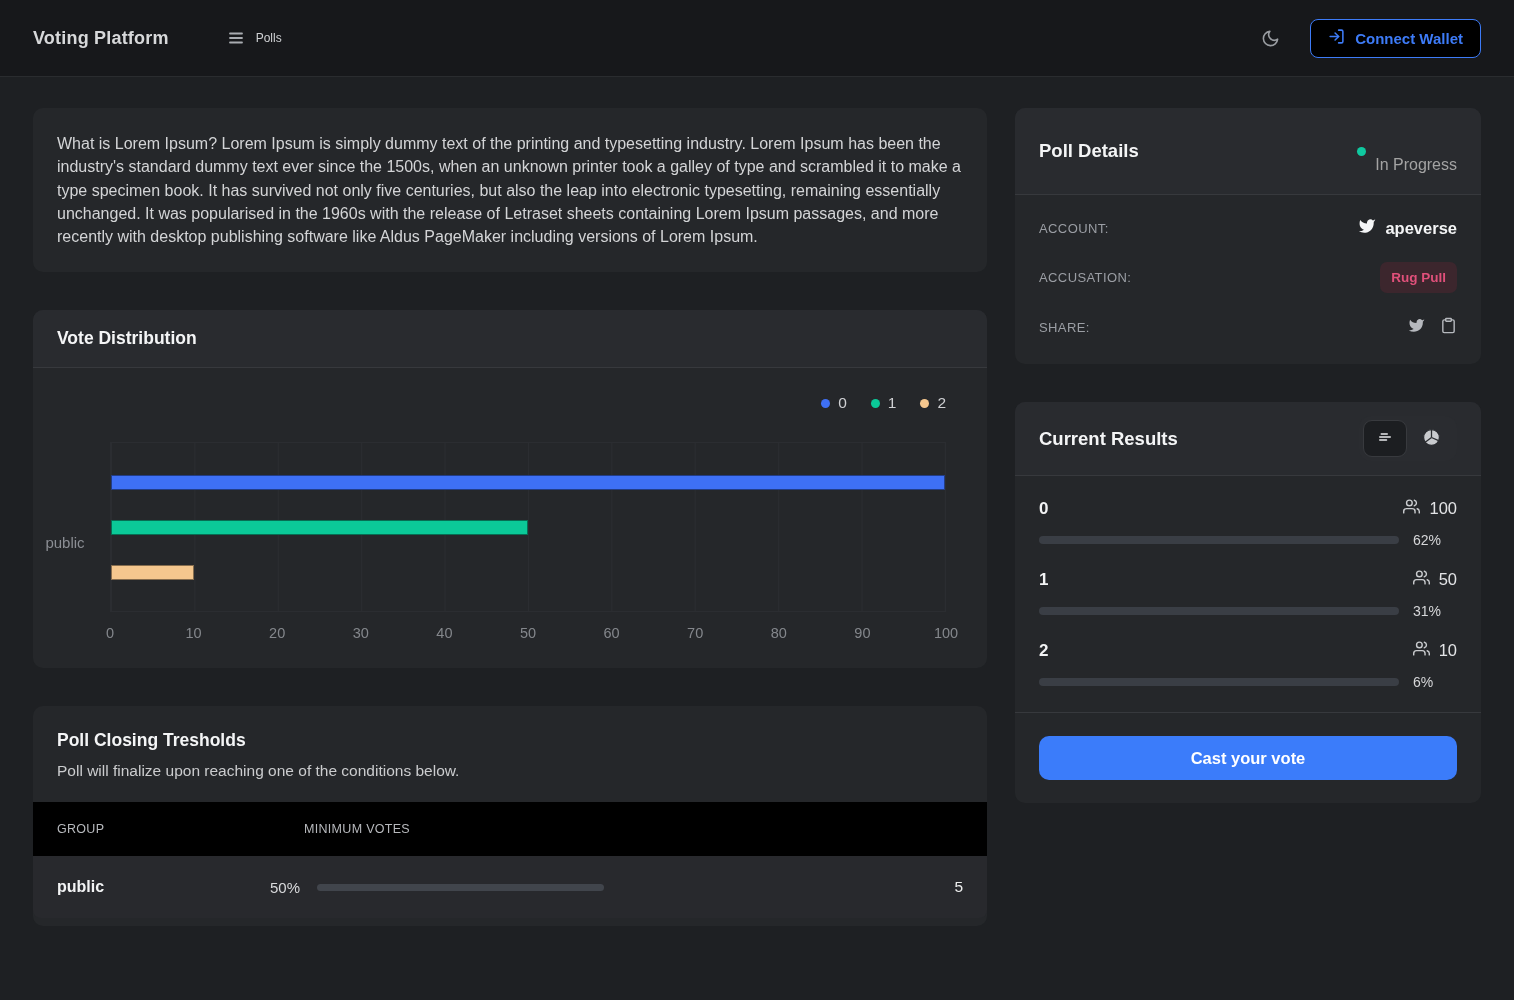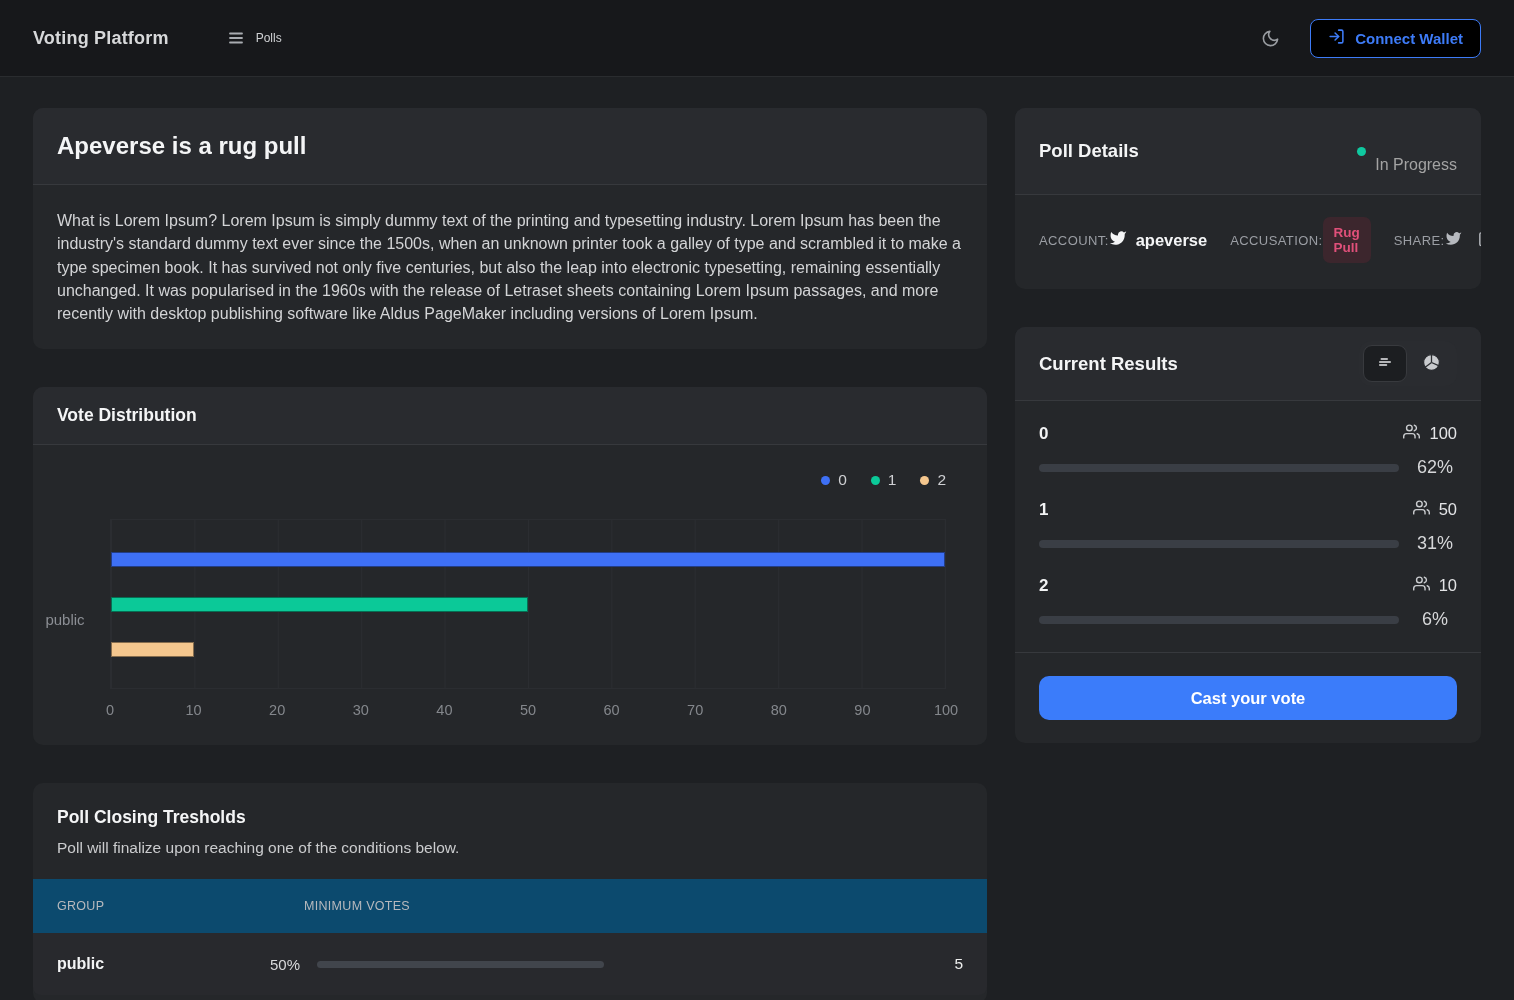--- a/index.html
+++ b/index.html
@@ -70,40 +70,40 @@
   }
   .x-ticks { position:relative; height:30px; }
   .x-tick {
     position:absolute; top:13px; transform:translateX(-50%);
     font-size:14.5px; color:#84878c;
   }
   
   .thr-head { padding:24px 24px 22px; }
   .thr-sub { margin-top:11px; font-size:15.5px; color:#cbccce; }
   .thr-table-head {
-    background:#0c4a6e; display:flex; align-items:center; padding:20px 24px;
+    background:#000000; display:flex; align-items:center; padding:20px 24px;
     font-size:12.5px; color:#b7b9bd; letter-spacing:.3px;
   }
   .thr-row {
     background:#28292d; display:flex; align-items:center; padding:22px 24px;
     border-radius:0 0 8px 8px; margin-bottom:8px;
   }
   .thr-col-group { width:213px; }
   .thr-col-pct { flex:1; display:flex; align-items:center; gap:17px; }
   .thr-col-min { width:140px; text-align:right; }
   .thr-group-val { font-size:16px; font-weight:700; color:#f2f3f4; }
   .thr-pct-val { font-size:15px; color:#d8d9db; }
   .thr-track { width:287px; height:7px; border-radius:4px; background:#41454c; overflow:hidden; }
   .thr-fill { height:100%; border-radius:4px; background:#6e757e; }
   .thr-min-val { font-size:15.5px; color:#eceded; }
   
   .status { display:flex; align-items:center; gap:9px; }
   .status-dot { width:9px; height:9px; border-radius:50%; background:#0fc9a0; }
   .status-text { font-size:16px; color:#a3a3a3;margin-top:28px; }
-  .details-body { padding:22px 24px 26px; display:flex; flex-direction:row; gap:23px; }
+  .details-body { padding:22px 24px 26px; display:flex; flex-direction:column; gap:23px; }
   .detail-row { display:flex; align-items:center; justify-content:space-between; min-height:22px; }
   .detail-label { font-size:13px; color:#9b9ea4; letter-spacing:.4px; }
   .detail-account { display:flex; align-items:center; gap:9px; font-size:16.5px; font-weight:700; color:#f4f5f6; }
   .badge {
     background:#3c262d; color:#e0507a; font-size:13.5px; font-weight:700;
     padding:8px 11px; border-radius:7px;
   }
   .share-icons { display:flex; align-items:center; gap:15px; }
   .share-icons svg { cursor:pointer; }
   
@@ -116,21 +116,21 @@
   }
   .toggle-btn.active { background:#1c1e21; border:1px solid #383a3e; }
   .results-body { padding:22px 24px; display:flex; flex-direction:column; gap:21px; }
   .result-block {}
   .result-top { display:flex; align-items:center; justify-content:space-between; margin-bottom:13px; }
   .result-label { font-size:17px; font-weight:700; color:#f2f3f4; }
   .result-votes { display:flex; align-items:center; gap:9px; font-size:16.5px; color:#e3e4e6; }
   .result-bar-line { display:flex; align-items:center; gap:14px; }
   .result-track { flex:1; height:8px; border-radius:4px; background:#3a3e45; }
   .result-fill { height:100%; border-radius:4px; }
-  .result-pct { width:44px; text-align:center; font-size:18px; color:#d6d7d9; }
+  .result-pct { width:44px; text-align:left; font-size:14px; color:#d6d7d9; }
   .cta-wrap { padding:23px 24px; }
   .cta-btn {
     width:100%; height:44px; background:#3b7cfa; border:none; border-radius:10px;
     color:#fff; font-size:16.5px; font-weight:600; cursor:pointer;
     font-family:"Liberation Sans", sans-serif;
   }
   svg { flex:none; }
 </style>
 </head>
 <body>
@@ -164,23 +164,20 @@
       <span>Connect Wallet</span>
     </button>
   </div>
 </div>
 
 <div class="main">
 
   <div class="col">
 
     <div class="card">
-      <div class="card-header">
-        <div class="poll-title">Apeverse is a rug pull</div>
-      </div>
       <div class="poll-desc">What is Lorem Ipsum? Lorem Ipsum is simply dummy text of the printing and typesetting industry. Lorem Ipsum has been the industry's standard dummy text ever since the 1500s, when an unknown printer took a galley of type and scrambled it to make a type specimen book. It has survived not only five centuries, but also the leap into electronic typesetting, remaining essentially unchanged. It was popularised in the 1960s with the release of Letraset sheets containing Lorem Ipsum passages, and more recently with desktop publishing software like Aldus PageMaker including versions of Lorem Ipsum.</div>
     </div>
 
     <div class="card">
       <div class="card-header" style="padding:18px 24px;">
         <div class="section-title">Vote Distribution</div>
       </div>
       <div class="chart-wrap">
         <div class="legend" id="chart-legend">
             <div class="legend-item">

